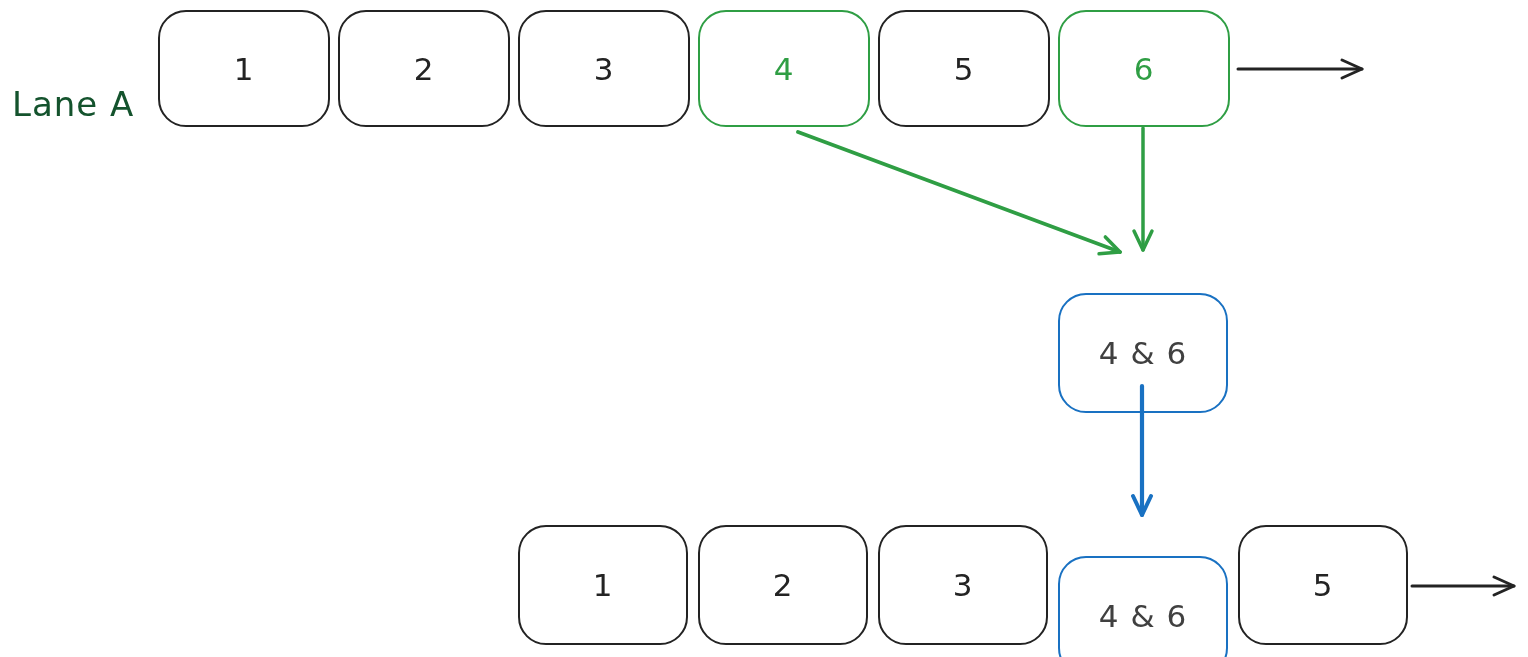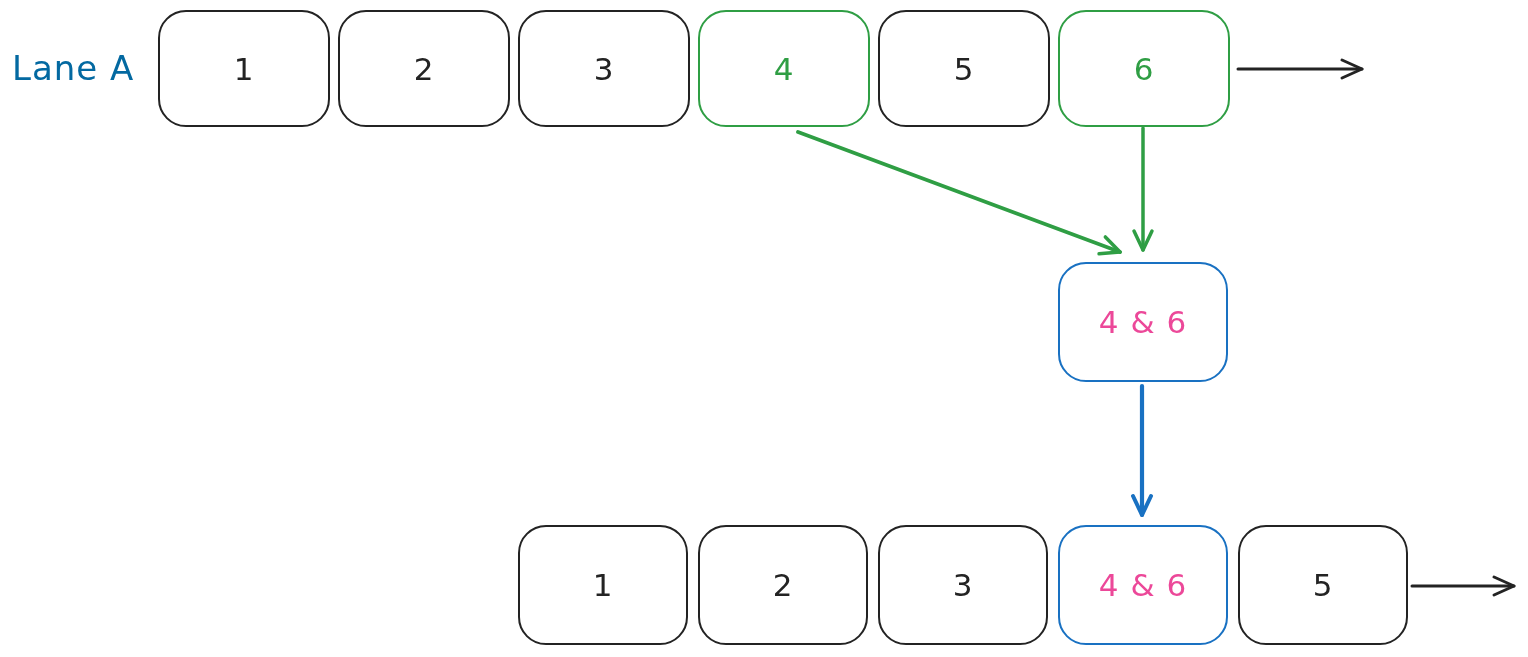--- a/index.html
+++ b/index.html
@@ -18,43 +18,44 @@
   .arrows {
     position: absolute;
     left: 0;
     top: 0;
     width: 1528px;
     height: 657px;
     pointer-events: none;
   }
   .lane-label {
     position: absolute;
-    color: #0369a1;
+    color: #14532d;
     font-size: 34px;
     letter-spacing: 1px;
     white-space: nowrap;
+    margin-top: 36px;
   }
   .lane-a-label { left: 12px;  top: 48px;  }
   .lane-b-label { left: 356px; top: 568px; }
 
   .box {
     position: absolute;
     box-sizing: border-box;
     border: 2.5px solid #232323;
     border-radius: 28px;
     display: flex;
     align-items: center;
     justify-content: center;
     color: #232323;
     font-size: 31px;
     letter-spacing: 1px;
     background: transparent;
   }
   .box.green { border-color: #2f9e44; color: #2f9e44; }
-  .box.blue  { border-color: #1971c2; color: #ec4899; }
+  .box.blue  { border-color: #1971c2; color: #404040; margin-top: 31px; }
 
   
   .row-a { top: 10px; width: 172px; height: 117px; }
   .a1 { left: 158px;  }
   .a2 { left: 338px;  }
   .a3 { left: 518px;  }
   .a4 { left: 698px;  }
   .a5 { left: 878px;  }
   .a6 { left: 1058px; }
 

